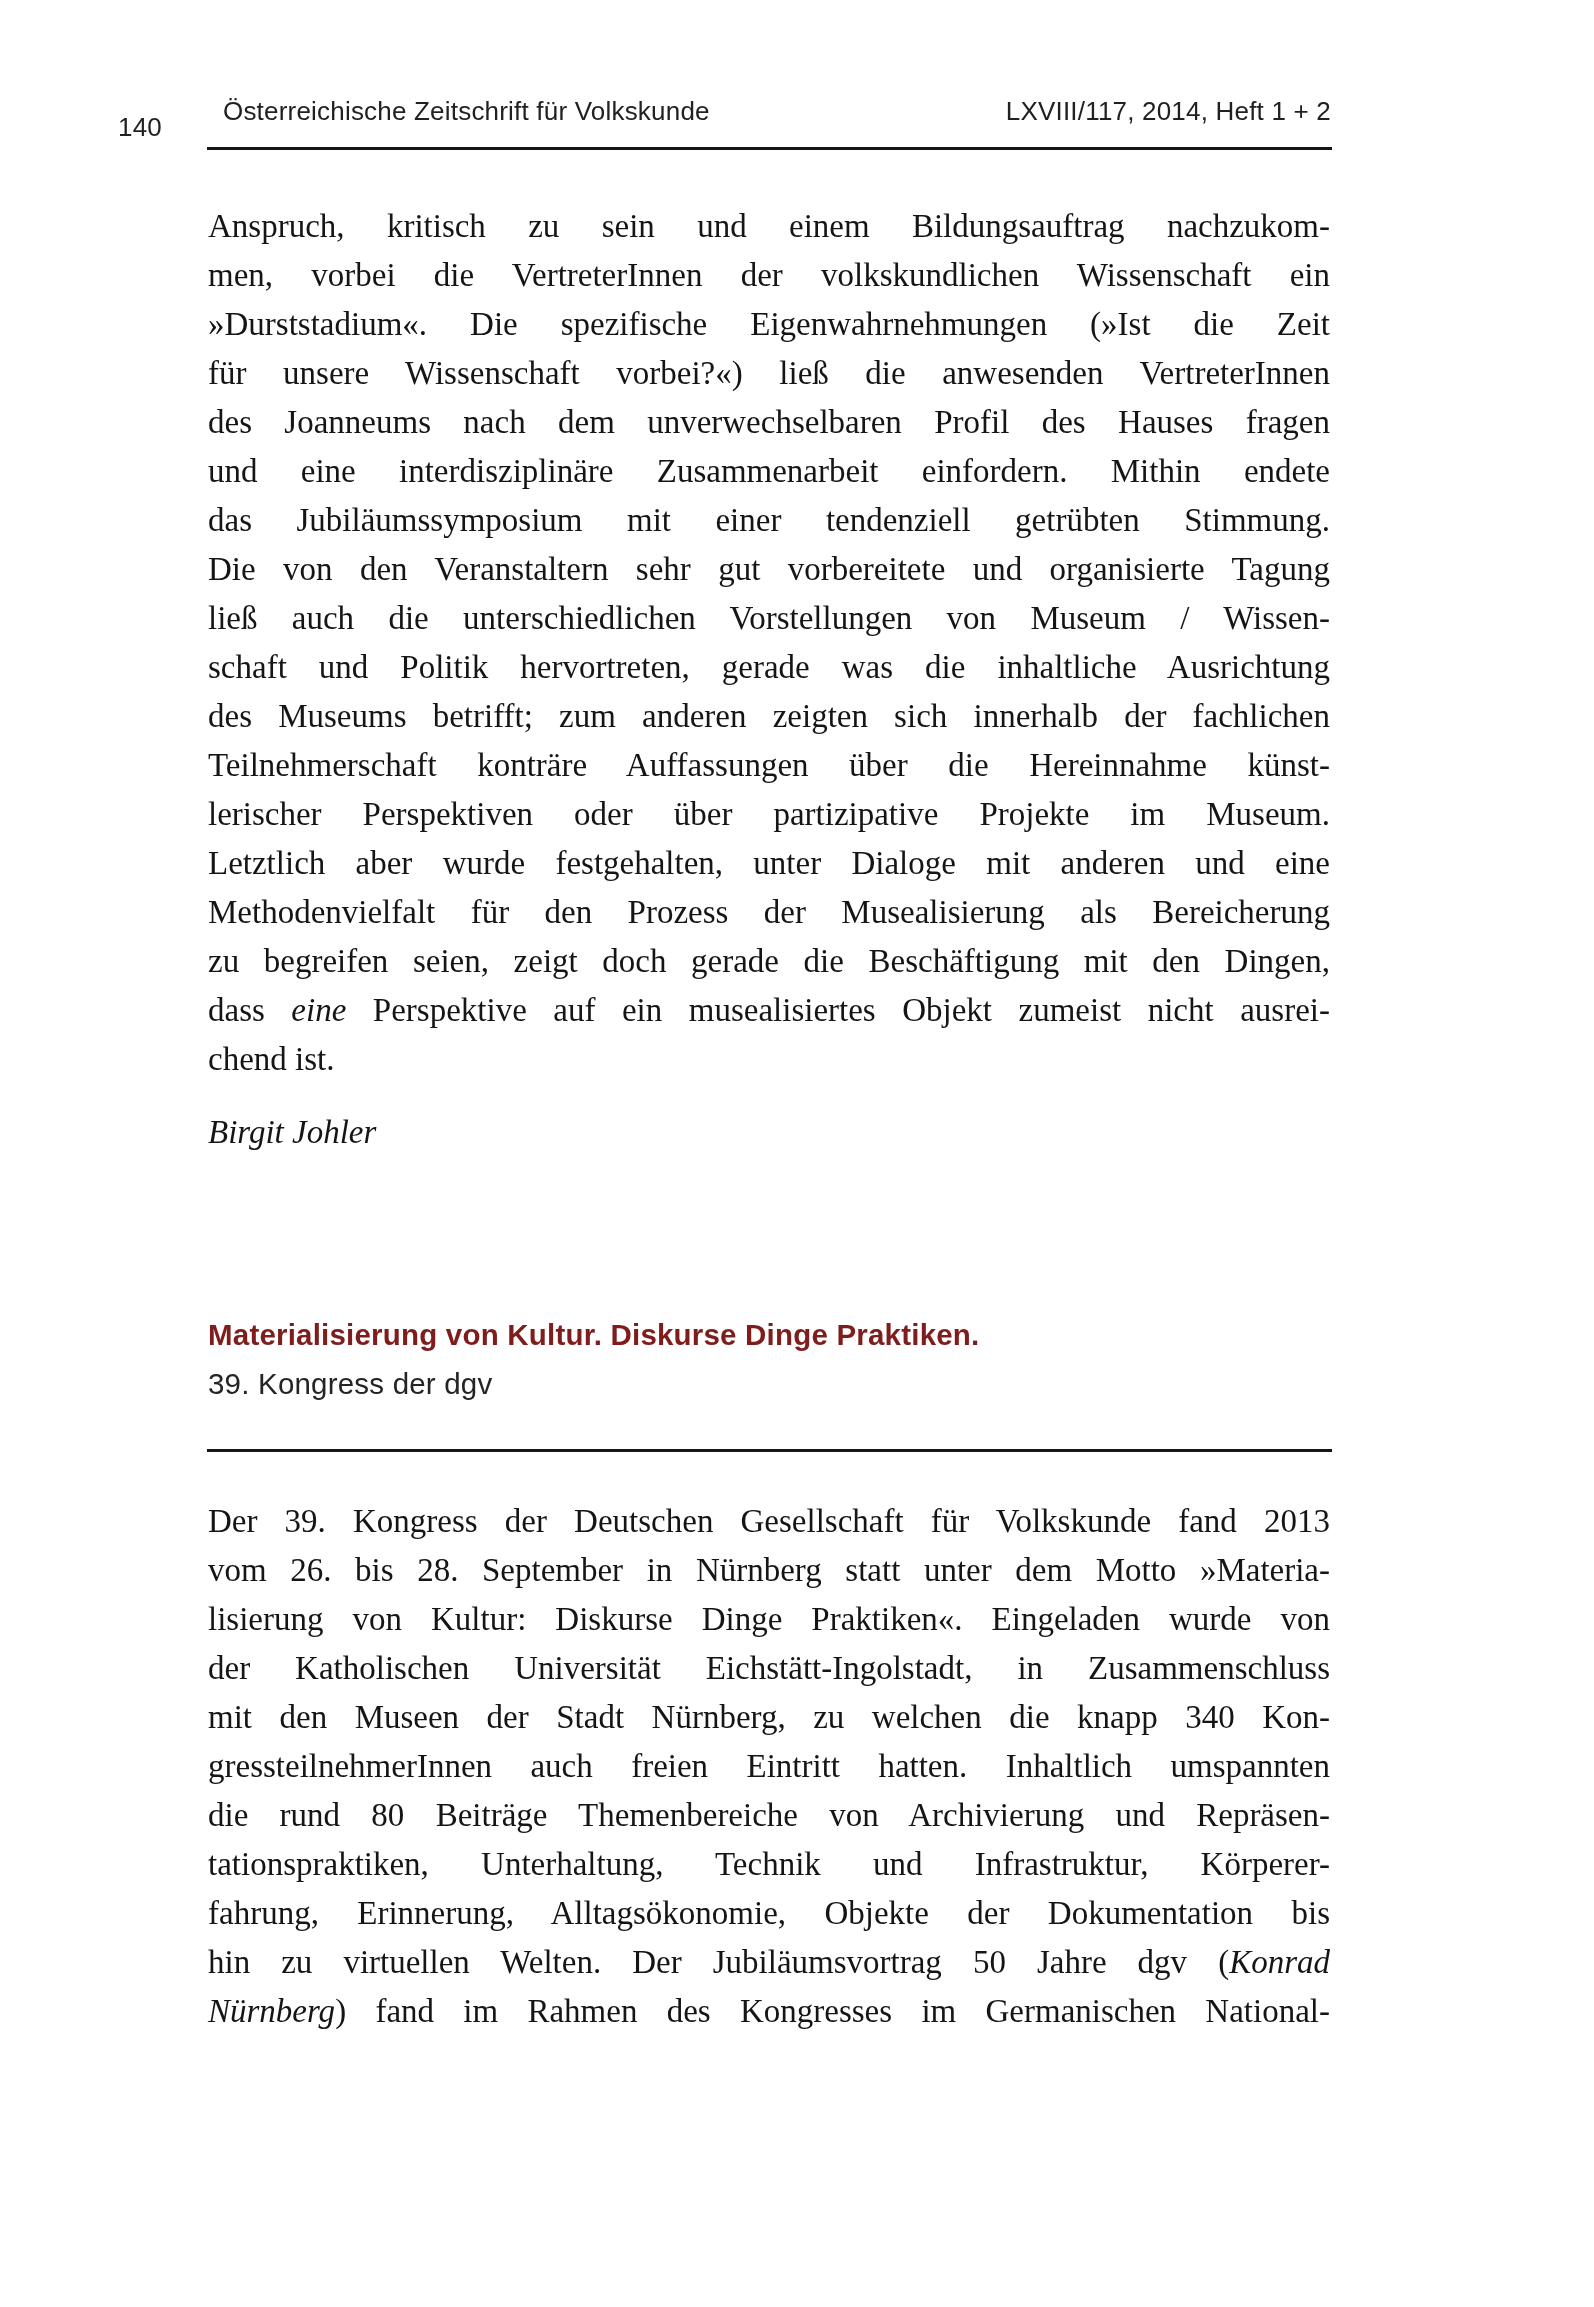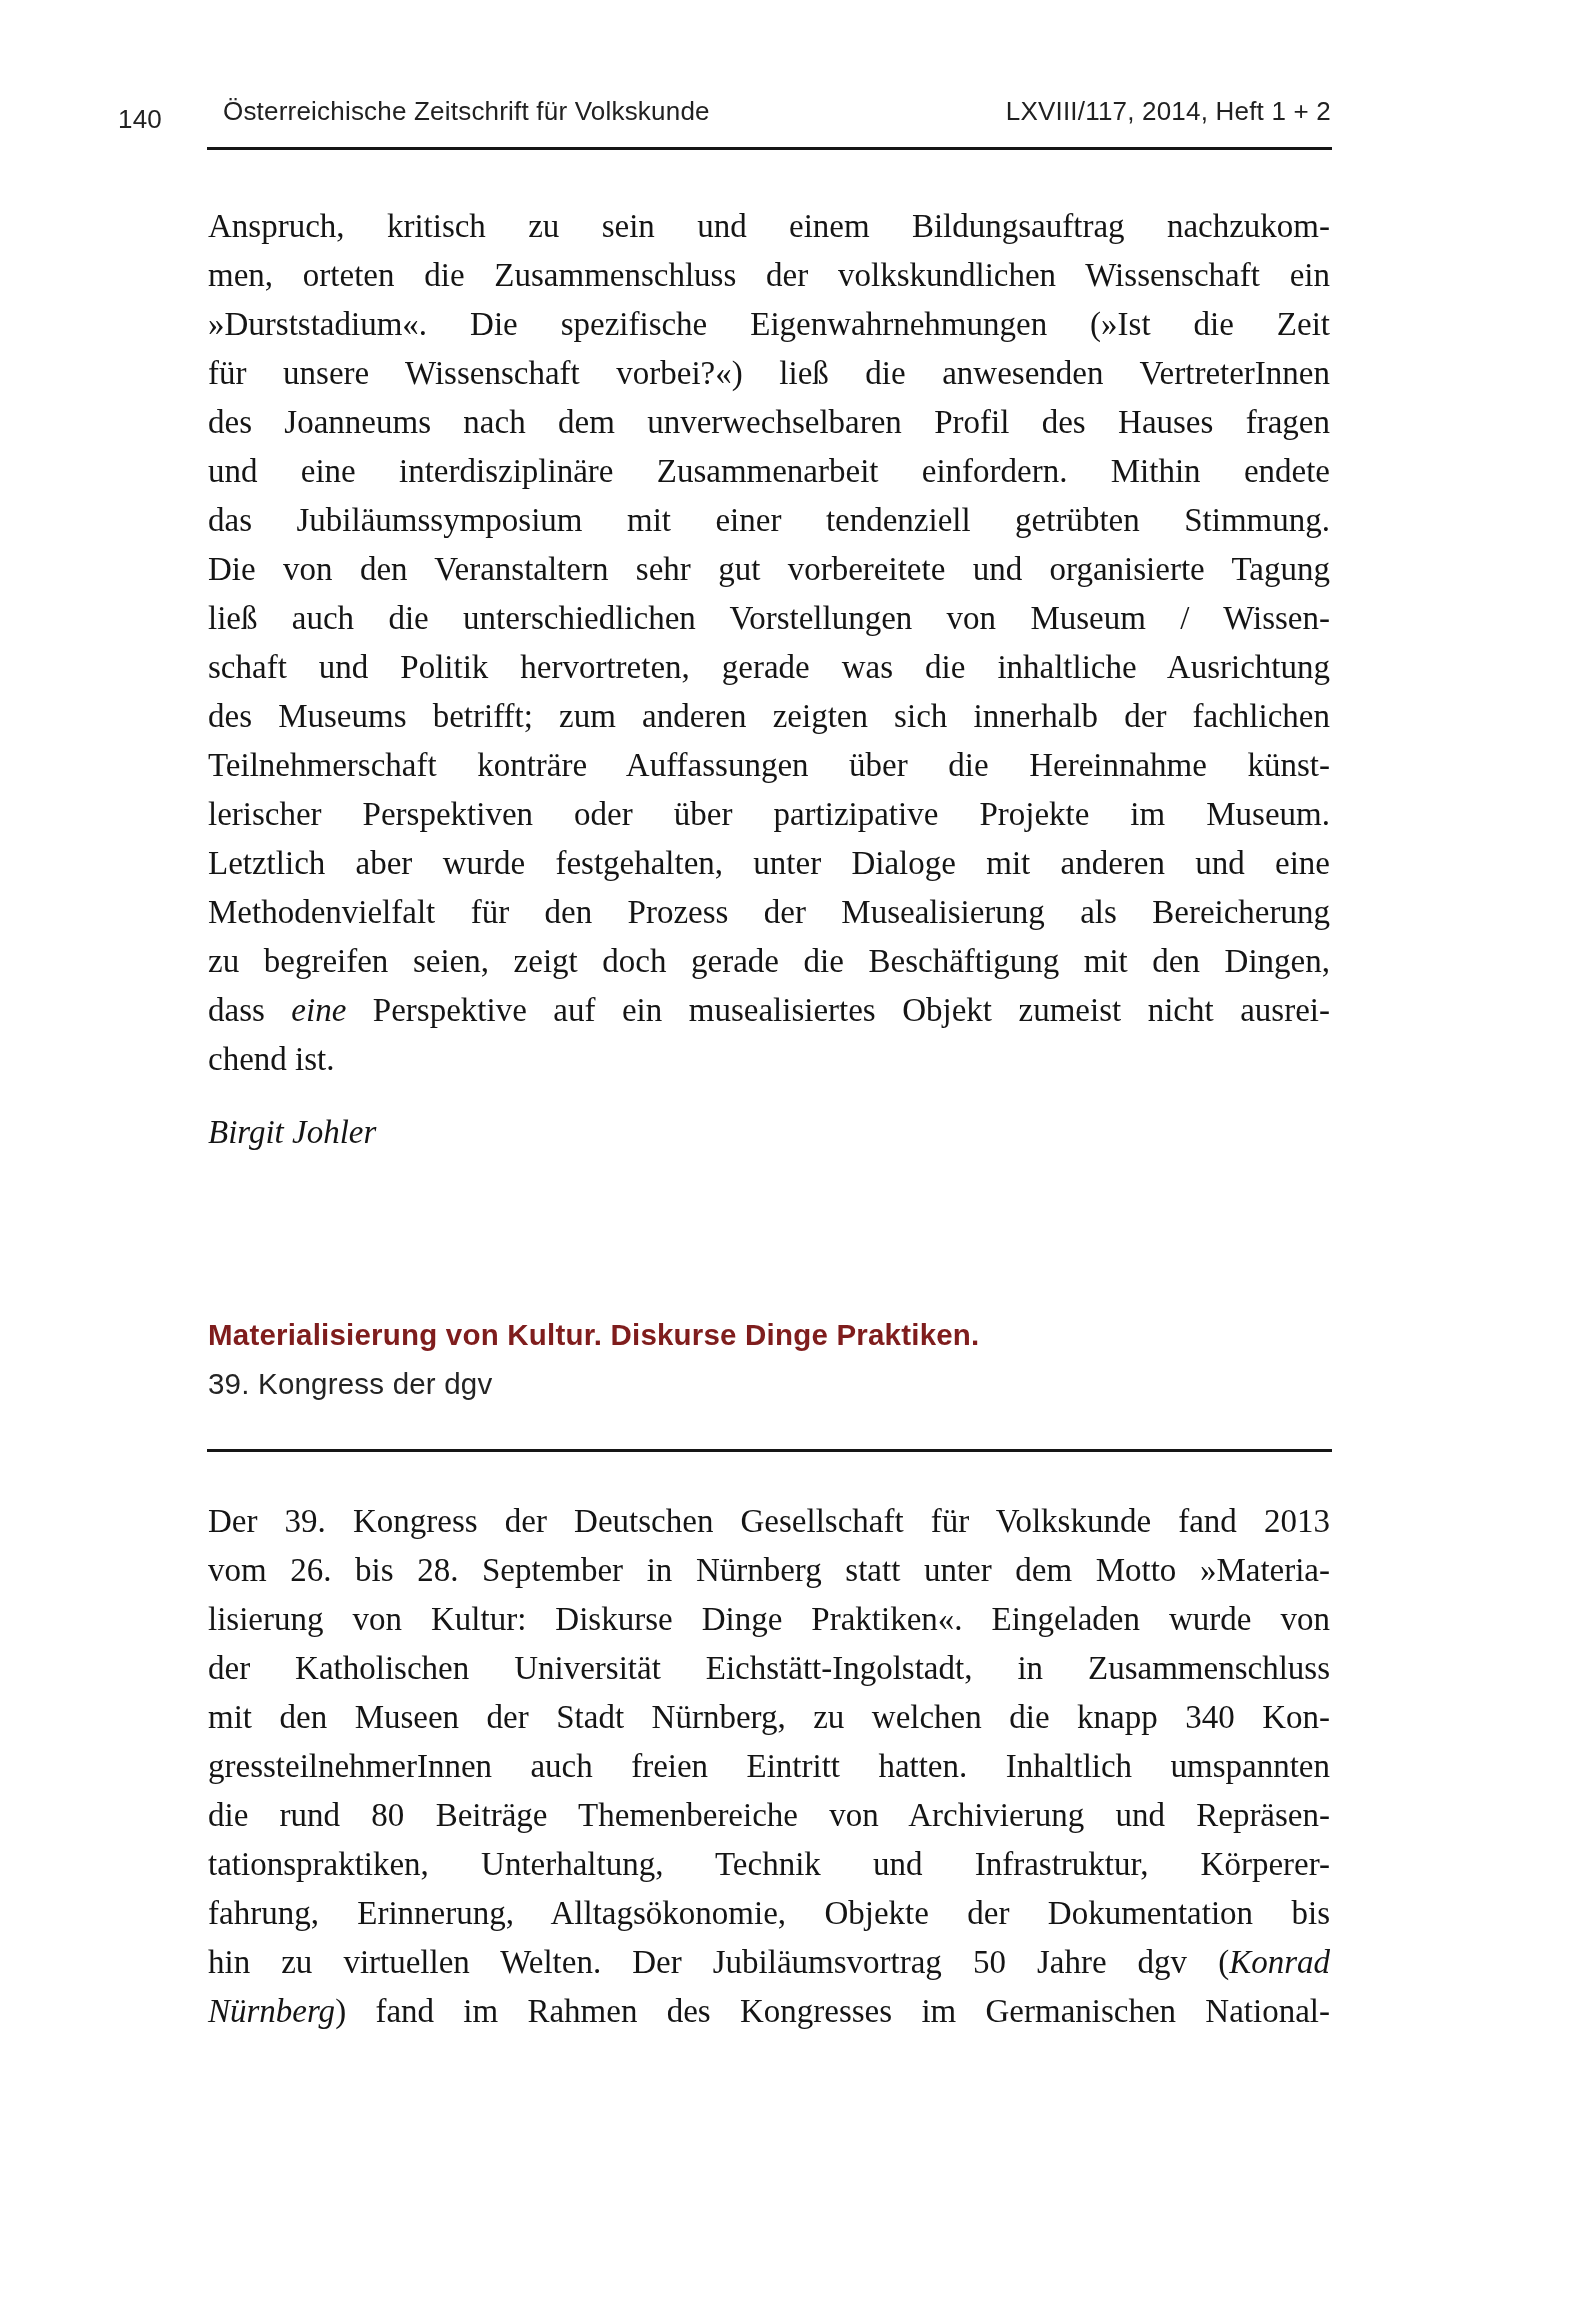--- a/index.html
+++ b/index.html
@@ -10,21 +10,21 @@
     overflow:hidden;
     font-family:"Liberation Serif", serif;
   }
   
   .pagehead {
     position:absolute; top:96px; left:0; width:1595px; height:33px;
     font-family:"Liberation Sans", sans-serif;
     font-size:26px; line-height:30px; color:#212121;
     letter-spacing:0.2px;
   }
-  .pagenum  { position:absolute; left:118px; top:8px; }
+  .pagenum  { position:absolute; left:118px; top:16px; }
   .jtitle   { position:absolute; left:223px; top:0; }
   .issue    { position:absolute; right:264px; top:0; }
   
   .rule { position:absolute; left:207px; width:1125px; height:3.2px; background:#161616; }
   .rule1 { top:147px; }
   .rule2 { top:1449px; }
   
   .para {
     position:absolute; left:208px; width:1122px;
     font-size:33px; line-height:49px; color:#151515;
@@ -66,21 +66,21 @@
   <header class="pagehead">
     <span class="pagenum">140</span>
     <span class="jtitle">Österreichische Zeitschrift für Volkskunde</span>
     <span class="issue">LXVIII/117, 2014, Heft 1 + 2</span>
   </header>
 
   <div class="rule rule1"></div>
 
   <section class="para para1">
       <div class="line"><span>Anspruch, kritisch zu sein und einem Bildungsauftrag nachzukom-</span></div>
-      <div class="line"><span>men, orteten die Zusammenschluss der volkskundlichen Wissenschaft ein</span></div>
+      <div class="line"><span>men, vorbei die VertreterInnen der volkskundlichen Wissenschaft ein</span></div>
       <div class="line"><span>»Durststadium«. Die spezifische Eigenwahrnehmungen (»Ist die Zeit</span></div>
       <div class="line"><span>für unsere Wissenschaft vorbei?«) ließ die anwesenden VertreterInnen</span></div>
       <div class="line"><span>des Joanneums nach dem unverwechselbaren Profil des Hauses fragen</span></div>
       <div class="line"><span>und eine interdisziplinäre Zusammenarbeit einfordern. Mithin endete</span></div>
       <div class="line"><span>das Jubiläumssymposium mit einer tendenziell getrübten Stimmung.</span></div>
       <div class="line"><span>Die von den Veranstaltern sehr gut vorbereitete und organisierte Tagung</span></div>
       <div class="line"><span>ließ auch die unterschiedlichen Vorstellungen von Museum / Wissen-</span></div>
       <div class="line"><span>schaft und Politik hervortreten, gerade was die inhaltliche Ausrichtung</span></div>
       <div class="line"><span>des Museums betrifft; zum anderen zeigten sich innerhalb der fachlichen</span></div>
       <div class="line"><span>Teilnehmerschaft konträre Auffassungen über die Hereinnahme künst-</span></div>

